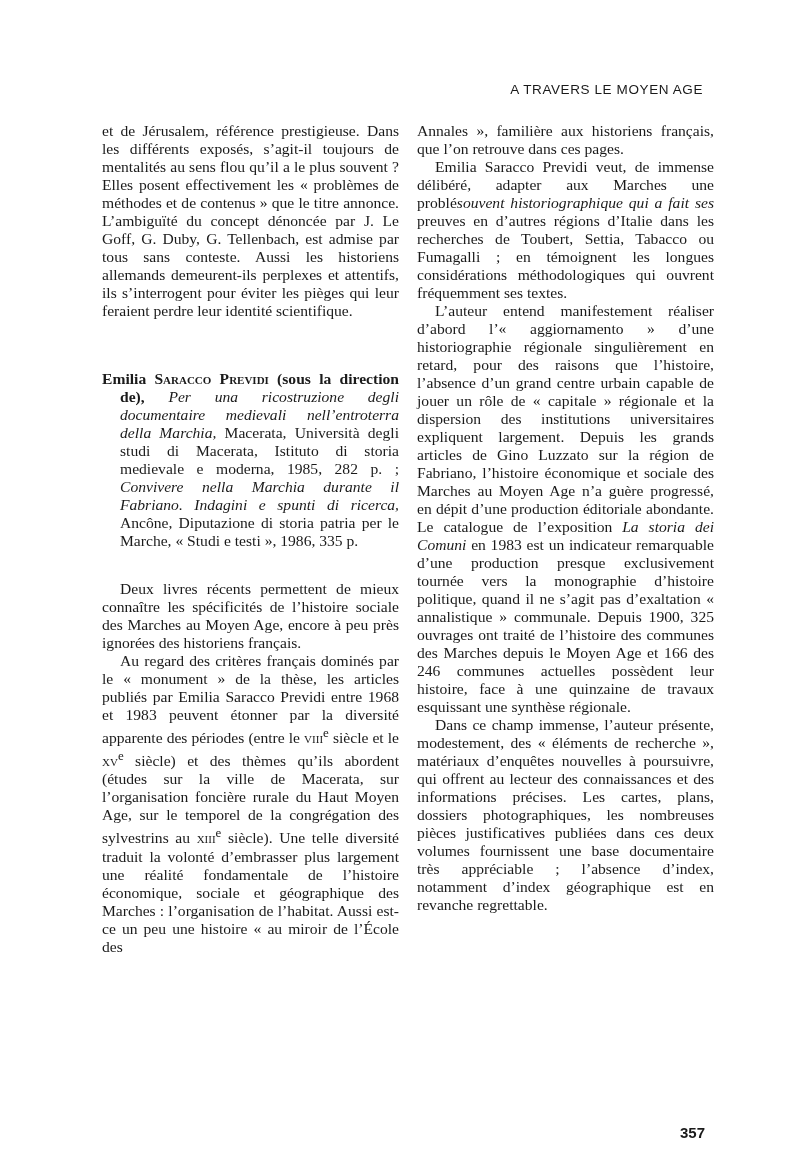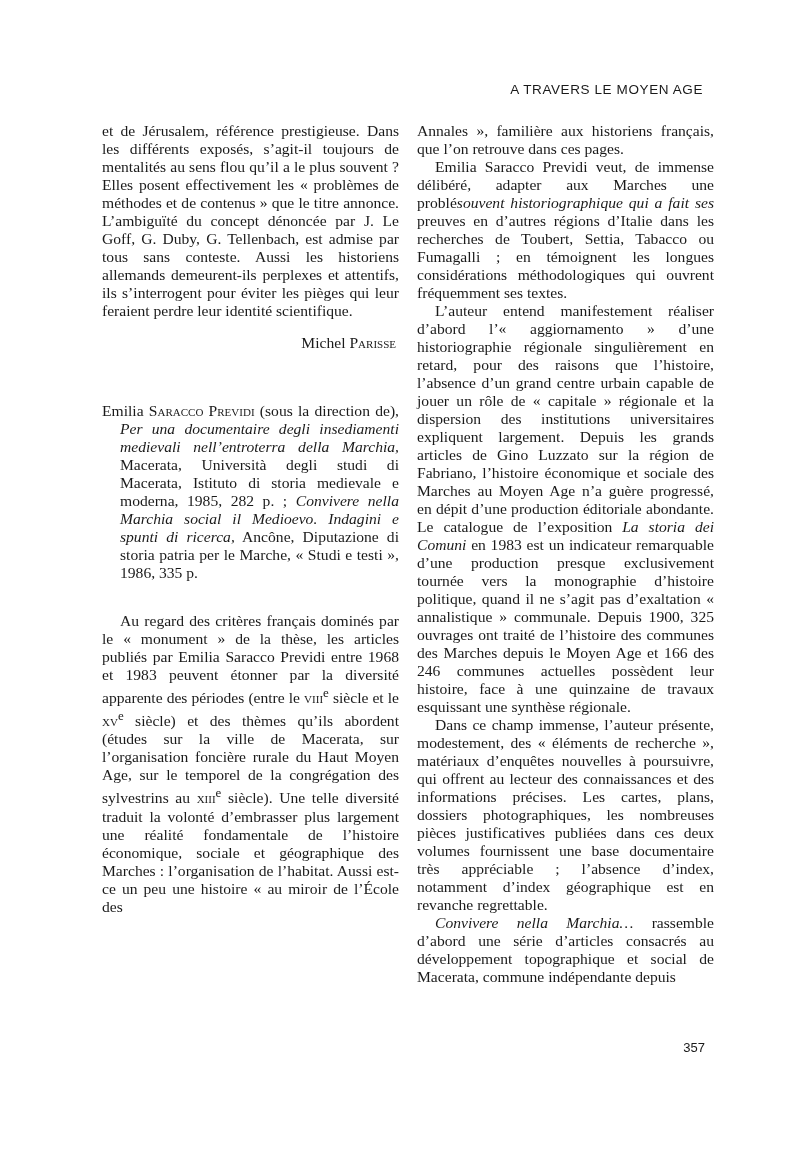--- a/index.html
+++ b/index.html
@@ -17,60 +17,56 @@
   }
   .col-left { left: 102px; }
   .col-right { left: 417px; }
   .col p { margin: 0; }
   .indent { text-indent: 18px; }
   .signature { text-align: right; margin-top: 14px !important; padding-right: 3px; }
   .sc { font-variant: small-caps; }
   .gap { height: 50px; }
   .gap2 { height: 30px; }
   .biblio { text-indent: -18px; padding-left: 18px; }
-  .biblio .bold { font-weight: normal; }
+  .biblio .bold { font-weight: bold; }
   .page-number {
-    position: absolute; top: 1040px; right: 96px;
-    font-family: "Liberation Sans", sans-serif; font-weight: normal; font-size: 13px;
+    position: absolute; top: 1124px; right: 96px;
+    font-family: "Liberation Sans", sans-serif; font-weight: bold; font-size: 15px;
   }
 </style>
 </head>
 <body>
 
 <div class="page">
 
   <div class="running-head">A TRAVERS LE MOYEN AGE</div>
 
   <div class="col col-left">
     <p>et de Jérusalem, référence prestigieuse. Dans les différents exposés, s’agit-il toujours de mentalités au sens flou qu’il a le plus souvent ? Elles posent effectivement les « problèmes de méthodes et de contenus » que le titre annonce. L’ambiguïté du concept dénoncée par J. Le Goff, G. Duby, G. Tellenbach, est admise par tous sans conteste. Aussi les historiens allemands demeurent-ils perplexes et attentifs, ils s’interrogent pour éviter les pièges qui leur feraient perdre leur identité scientifique.</p>
 
-    <p class="signature">
-      <span>Michel</span>
-      <span class="sc">Parisse</span>
-    </p>
 
     <div class="gap"></div>
 
     <p class="biblio">
       <span class="bold">Emilia</span>
       <span class="bold sc">Saracco Previdi</span>
       <span class="bold">(sous la direction de),</span>
-      <i>Per una documentaire degli insediamenti medievali nell’entroterra della Marchia,</i>
+      <i>Per una ricostruzione degli documentaire medievali nell’entroterra della Marchia,</i>
       <span>Macerata, Università degli studi di Macerata, Istituto di storia medievale e moderna, 1985, 282 p. ;</span>
-      <i>Convivere nella Marchia social il Medioevo. Indagini e spunti di ricerca,</i>
+      <i>Convivere nella Marchia durante il Fabriano. Indagini e spunti di ricerca,</i>
       <span>Ancône, Diputazione di storia patria per le Marche, « Studi e testi », 1986, 335 p.</span>
     </p>
 
     <div class="gap2"></div>
 
+    <p class="indent">Deux livres récents permettent de mieux connaître les spécificités de l’histoire sociale des Marches au Moyen Age, encore à peu près ignorées des historiens français.</p>
     <p class="indent"><span>Au regard des critères français dominés par le « monument » de la thèse, les articles publiés par Emilia Saracco Previdi entre 1968 et 1983 peuvent étonner par la diversité apparente des périodes (entre le </span><span class="sc">viii</span><sup>e</sup><span> siècle et le </span><span class="sc">xv</span><sup>e</sup><span> siècle) et des thèmes qu’ils abordent (études sur la ville de Macerata, sur l’organisation foncière rurale du Haut Moyen Age, sur le temporel de la congrégation des sylvestrins au </span><span class="sc">xiii</span><sup>e</sup><span> siècle). Une telle diversité traduit la volonté d’embrasser plus largement une réalité fondamentale de l’histoire économique, sociale et géographique des Marches : l’organisation de l’habitat. Aussi est-ce un peu une histoire « au miroir de l’École des</span></p>
   </div>
 
   <div class="col col-right">
     <p>Annales », familière aux historiens français, que l’on retrouve dans ces pages.</p>
     <p class="indent"><span>Emilia Saracco Previdi veut, de immense délibéré, adapter aux Marches une problé</span><i>souvent historiographique qui a fait ses</i><span> preuves en d’autres régions d’Italie dans les recherches de Toubert, Settia, Tabacco ou Fumagalli ; en témoignent les longues considérations méthodologiques qui ouvrent fréquemment ses textes.</span></p>
     <p class="indent"><span>L’auteur entend manifestement réaliser d’abord l’« aggiornamento » d’une historiographie régionale singulièrement en retard, pour des raisons que l’histoire, l’absence d’un grand centre urbain capable de jouer un rôle de « capitale » régionale et la dispersion des institutions universitaires expliquent largement. Depuis les grands articles de Gino Luzzato sur la région de Fabriano, l’histoire économique et sociale des Marches au Moyen Age n’a guère progressé, en dépit d’une production éditoriale abondante. Le catalogue de l’exposition </span><i>La storia dei Comuni</i><span> en 1983 est un indicateur remarquable d’une production presque exclusivement tournée vers la monographie d’histoire politique, quand il ne s’agit pas d’exaltation « annalistique » communale. Depuis 1900, 325 ouvrages ont traité de l’histoire des communes des Marches depuis le Moyen Age et 166 des 246 communes actuelles possèdent leur histoire, face à une quinzaine de travaux esquissant une synthèse régionale.</span></p>
     <p class="indent">Dans ce champ immense, l’auteur présente, modestement, des « éléments de recherche », matériaux d’enquêtes nouvelles à poursuivre, qui offrent au lecteur des connaissances et des informations précises. Les cartes, plans, dossiers photographiques, les nombreuses pièces justificatives publiées dans ces deux volumes fournissent une base documentaire très appréciable ; l’absence d’index, notamment d’index géographique est en revanche regrettable.</p>
-    <p class="indent"><i>Convivere nella Marchia…</i><span> rassemble d’abord une série d’articles consacrés au développement topographique et social de Macerata, commune indépendante depuis</span></p>
   </div>
 
   <div class="page-number">357</div>
 </div>
 
 </body></html>

